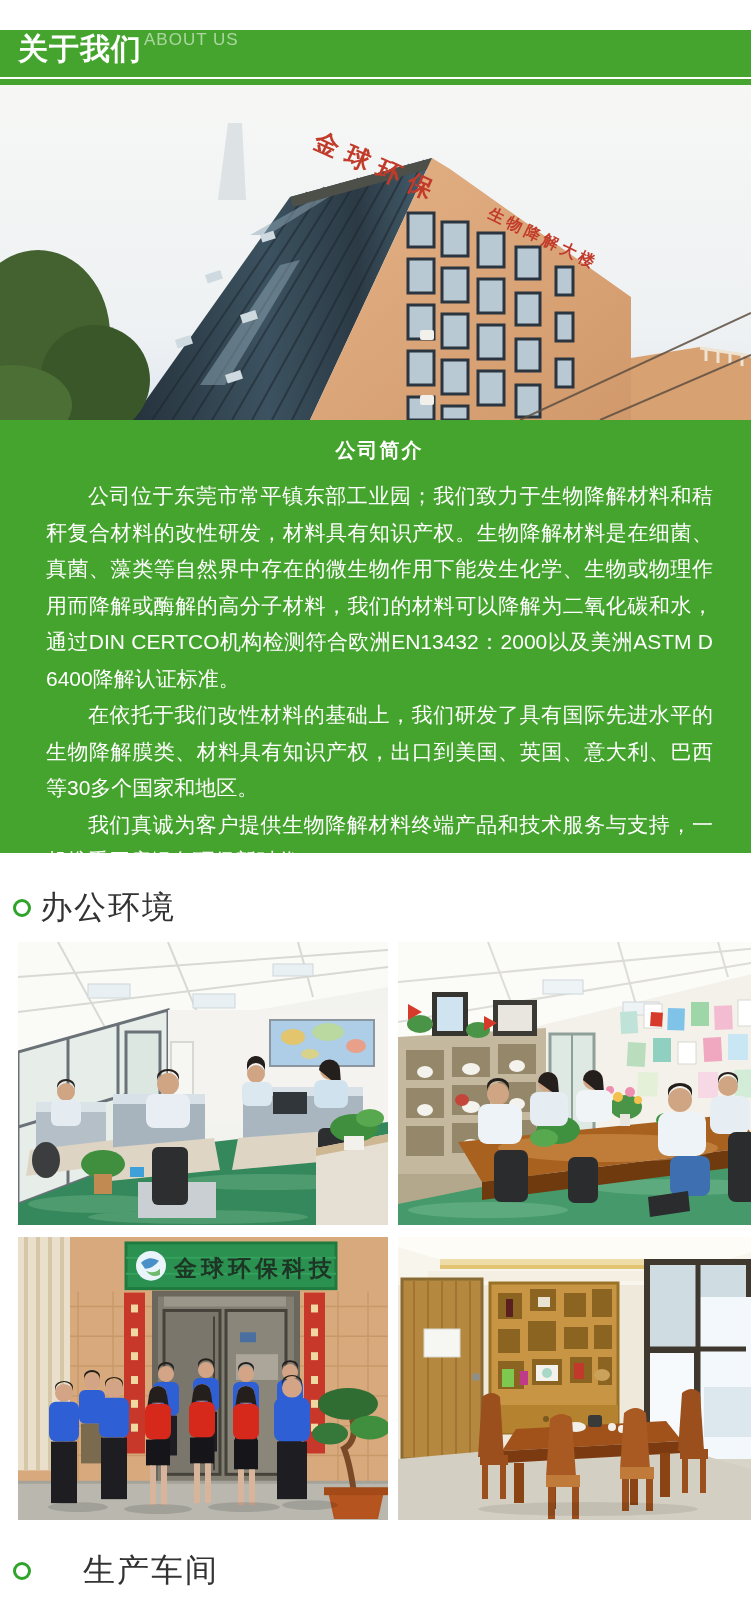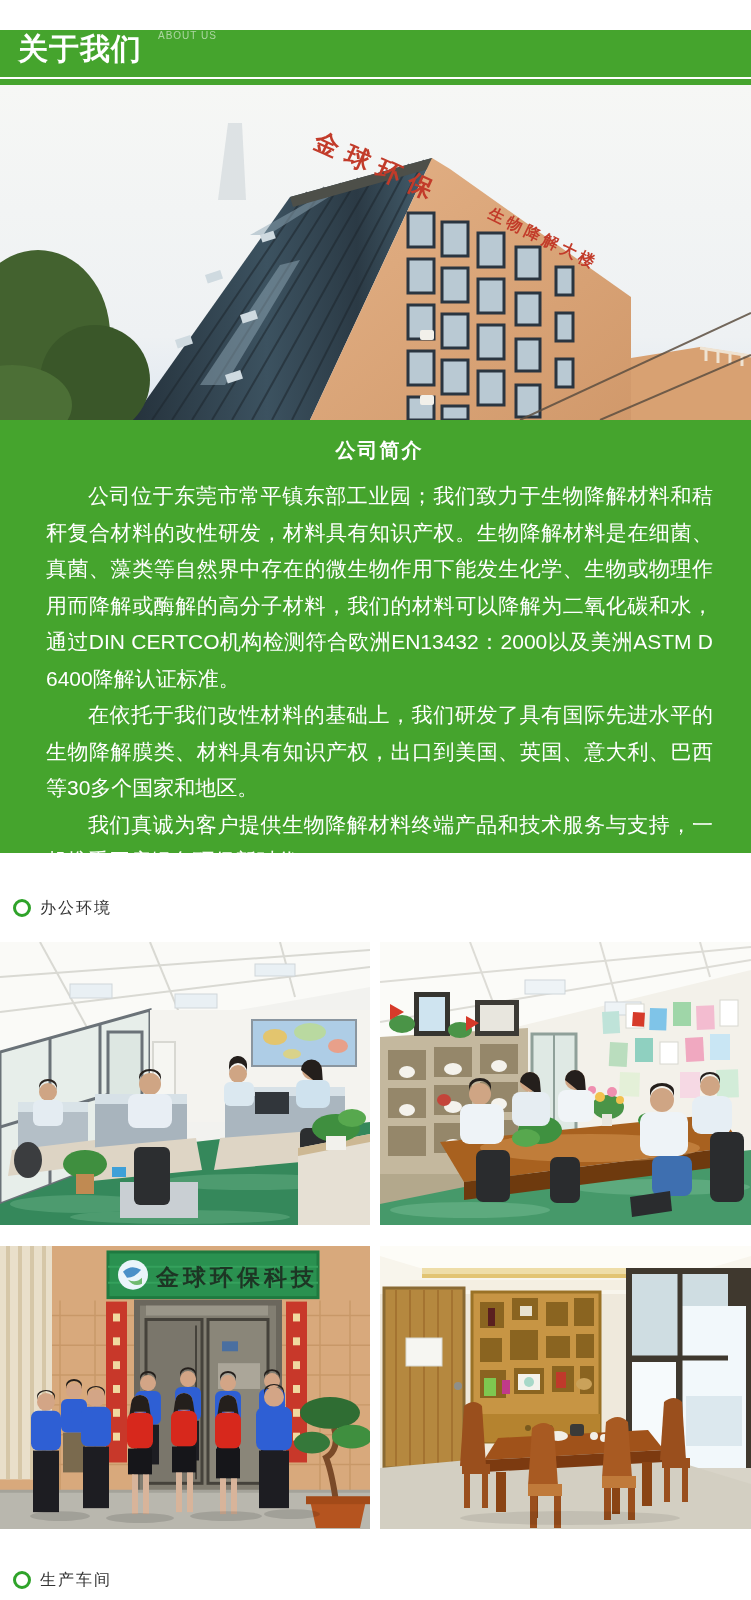--- a/index.html
+++ b/index.html
@@ -3,40 +3,40 @@
 <meta charset="utf-8">
 <style>
   html,body{margin:0;padding:0;background:#ffffff;}
   body{font-family:"Liberation Sans","DejaVu Sans",sans-serif;}
   .page{width:751px;height:1600px;overflow:hidden;background:#fff;margin:0 auto;position:relative;}
 
   
   .topbar{margin-top:30px;height:47px;background:#45a42d;display:flex;align-items:flex-start;
           padding:0 0 3px 18px;box-sizing:border-box;}
   .topbar .title{color:#fff;font-size:30px;font-weight:bold;line-height:1.25;letter-spacing:1px;}
-  .topbar .sub{color:rgba(255,255,255,.55);font-size:10px;margin-left:16px;padding-bottom:5px;letter-spacing:1px;}
+  .topbar .sub{color:rgba(255,255,255,.55);font-size:17px;margin-left:2px;padding-bottom:5px;letter-spacing:1px;}
   .rule-white{height:2px;background:#ffffff;}
   .rule-green{height:6px;background:#45a42d;}
 
   figure{margin:0;}
   .hero svg,.ph{display:block;}
 
   
   .intro{background:#45a42d;height:433px;box-sizing:border-box;padding:15px 38px 0 46px;color:#fff;}
   .intro h2{margin:2px 0 14px;text-align:center;font-size:20px;font-weight:bold;letter-spacing:2px;}
   .intro p{margin:0;font-size:21px;line-height:36.5px;text-indent:2em;text-align:justify;}
 
   
   .sec-head{display:flex;align-items:center;margin:42px 0 0 13px;height:26px;}
-  .sec-head.workshop{margin-top:38px;}
+  .sec-head.workshop{margin-top:38px;gap:43px;}
   .ring{width:12px;height:12px;border:3px solid #2fa32a;border-radius:50%;background:#fff;flex:0 0 auto;}
-  .sec-head .label{margin-left:9px;font-size:16px;color:#333;letter-spacing:2px;}
+  .sec-head .label{margin-left:9px;font-size:32px;color:#333;letter-spacing:2px;}
 
   
-  .grid{display:grid;grid-template-columns:370px 371px;gap:21px 10px;margin-top:21px;}
+  .grid{display:grid;grid-template-columns:370px 371px;gap:12px 10px;margin-top:21px;margin-left:18px;}
   .ph{width:100%;height:283px;background:#eee;}
 </style>
 </head>
 <body>
 
 <div class="page">
 
   <header class="topbar">
     <span class="title">关于我们</span>
     <span class="sub">ABOUT US</span>

